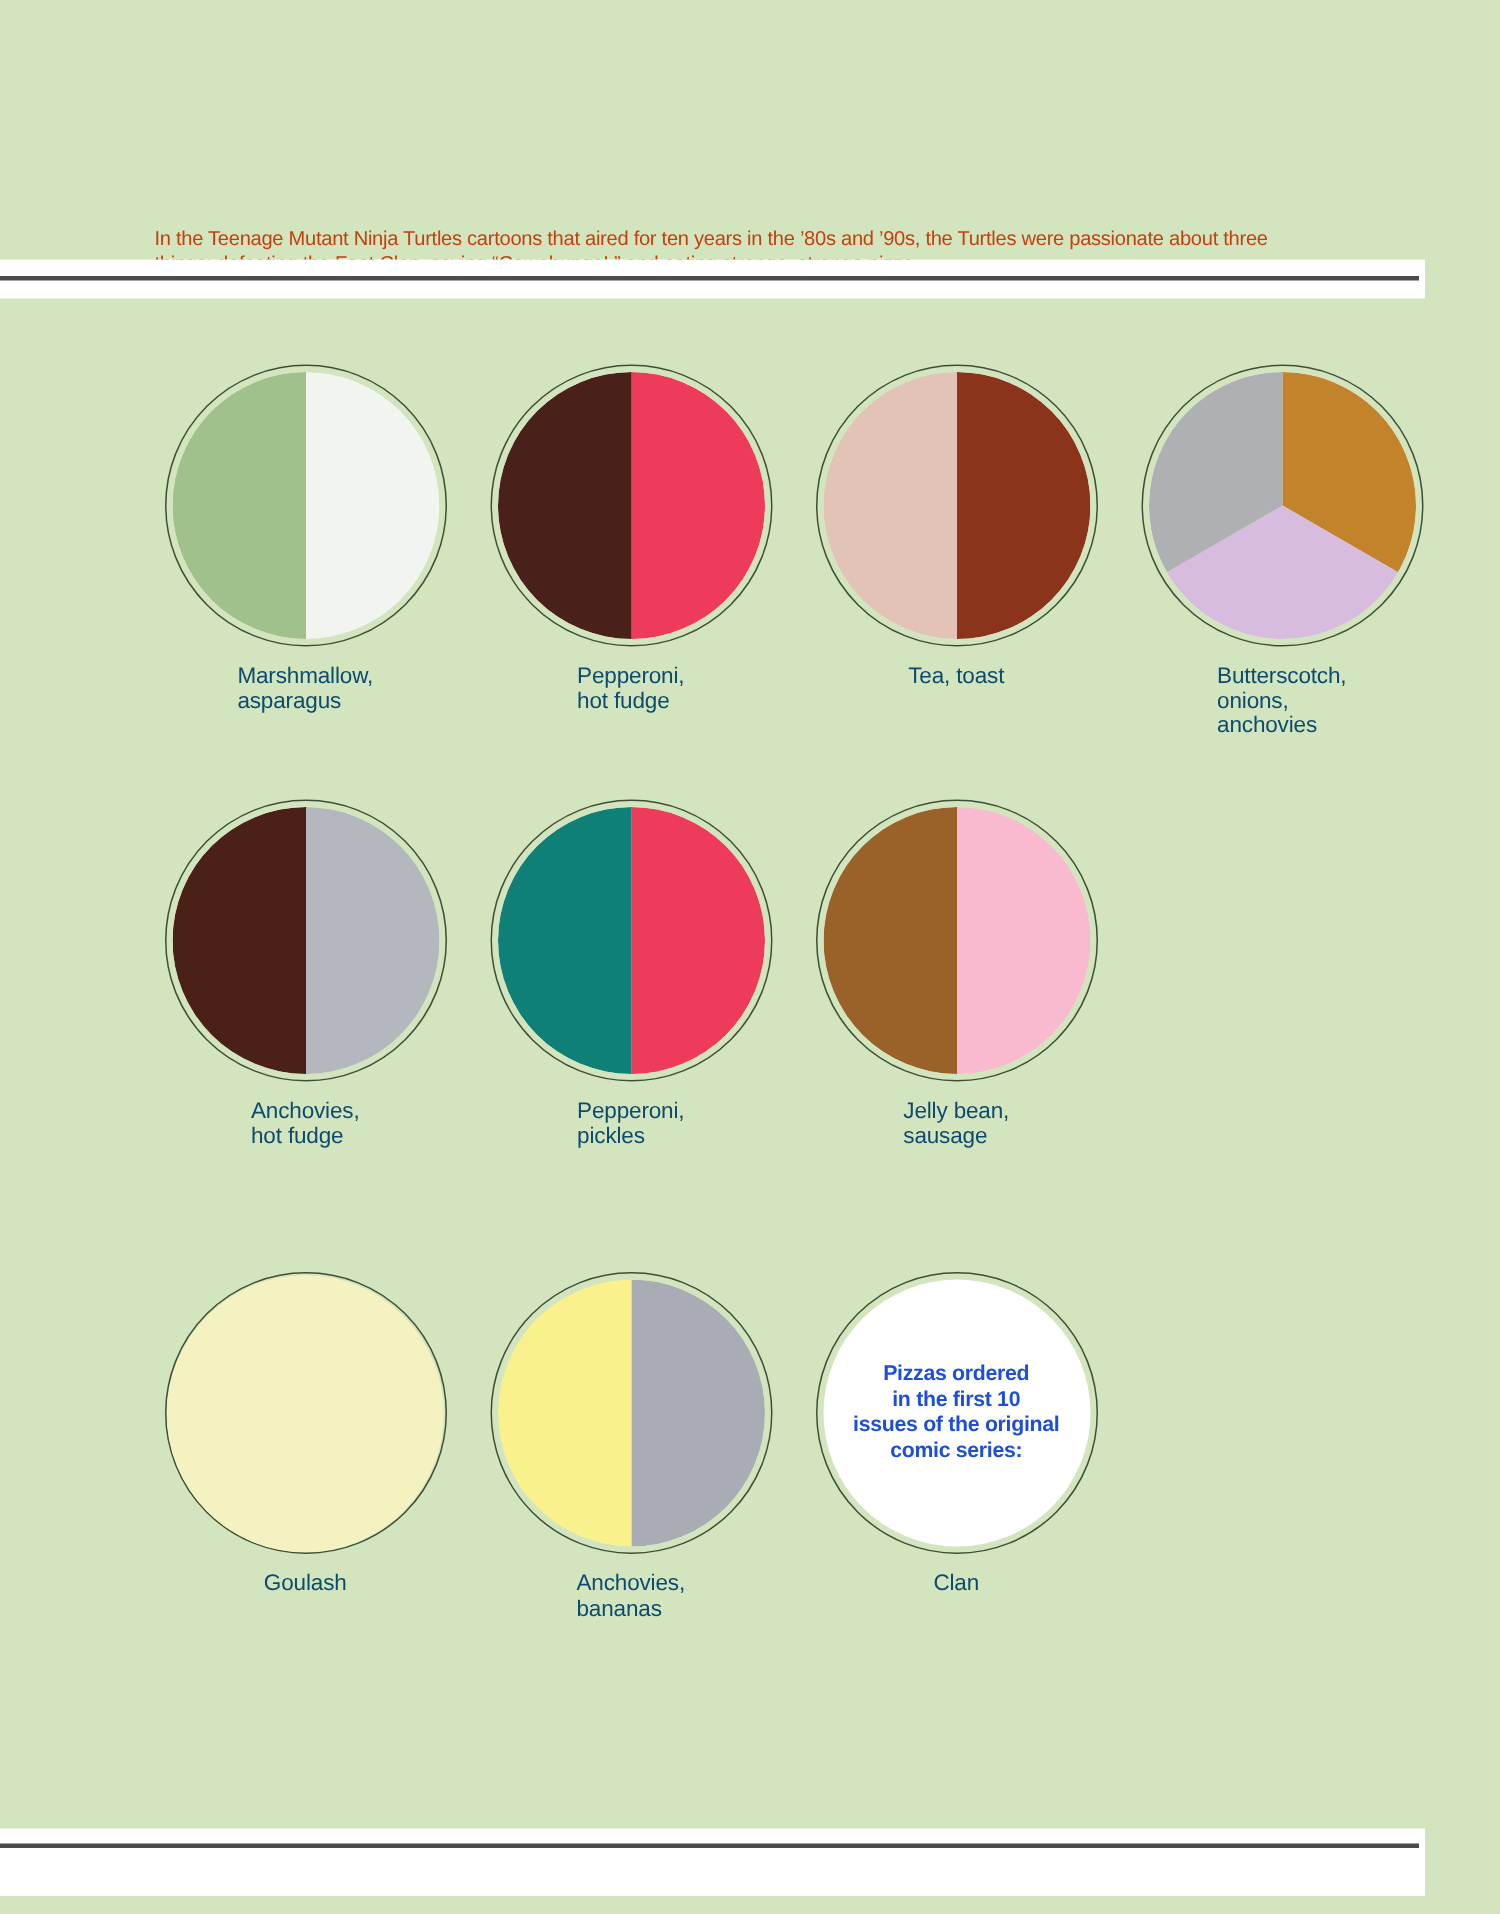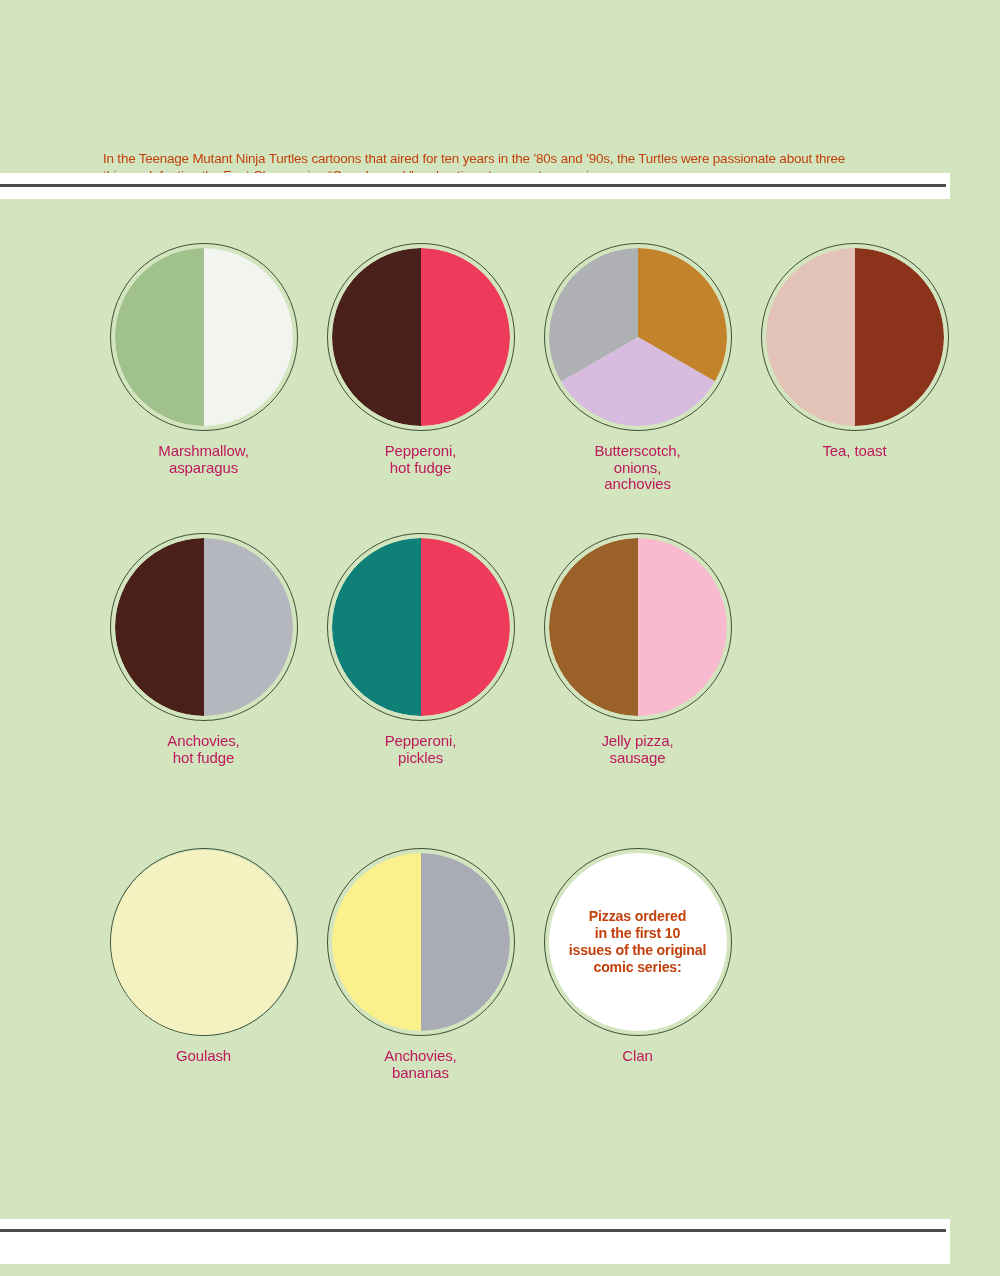--- a/index.html
+++ b/index.html
@@ -107,38 +107,38 @@
     top: 0;
     width: 100%;
     height: 100%;
   }
 
   
   .pie-caption {
     margin-top: 12px;
     font-size: 15px;
     line-height: 16.5px;
-    color: #be185d;
-    text-align: center;
+    color: #0c4a6e;
+    text-align: left;
     letter-spacing: -0.1px;
     white-space: pre-line;
   }
 
   
   .pie-outer.annotation .pie-inner {
     background: #ffffff;
     display: flex;
     align-items: center;
     justify-content: center;
   }
   #annotation-text {
     font-size: 14.2px;
     line-height: 16.8px;
     font-weight: bold;
-    color: #c2410c;
+    color: #1d4ed8;
     text-align: center;
     letter-spacing: -0.2px;
     white-space: pre-line;
     padding: 0 8px;
   }
 </style>
 </head>
 <body>
 
 <div id="intro-text">In the Teenage Mutant Ninja Turtles cartoons that aired for ten years in the ’80s and ’90s, the Turtles were passionate about three things: defeating the Foot Clan, saying “Cowabunga!,” and eating strange, strange pizza.</div>
@@ -170,41 +170,41 @@
             </svg>
           </div>
         </div>
         <div class="pie-caption">Pepperoni,
 hot fudge</div>
       </div>
       <div class="pie-cell">
         <div class="pie-outer">
           <div class="pie-inner">
             <svg class="slice" viewBox="0 0 100 100" preserveAspectRatio="none">
+              <path d="M 50 50 L 50.000 0.000 A 50 50 0 0 1 50.000 100.000 Z" fill="#8c331c"></path>
+              <path d="M 50 50 L 50.000 100.000 A 50 50 0 0 1 50.000 0.000 Z" fill="#e3c3b7"></path>
+            </svg>
+          </div>
+        </div>
+        <div class="pie-caption">Tea, toast</div>
+      </div>
+      <div class="pie-cell">
+        <div class="pie-outer">
+          <div class="pie-inner">
+            <svg class="slice" viewBox="0 0 100 100" preserveAspectRatio="none">
               <path d="M 50 50 L 50.000 0.000 A 50 50 0 0 1 93.301 75.000 Z" fill="#c3832a"></path>
               <path d="M 50 50 L 93.301 75.000 A 50 50 0 0 1 6.699 75.000 Z" fill="#d8bcdf"></path>
               <path d="M 50 50 L 6.699 75.000 A 50 50 0 0 1 50.000 0.000 Z" fill="#aeb0b3"></path>
             </svg>
           </div>
         </div>
         <div class="pie-caption">Butterscotch,
 onions,
 anchovies</div>
       </div>
-      <div class="pie-cell">
-        <div class="pie-outer">
-          <div class="pie-inner">
-            <svg class="slice" viewBox="0 0 100 100" preserveAspectRatio="none">
-              <path d="M 50 50 L 50.000 0.000 A 50 50 0 0 1 50.000 100.000 Z" fill="#8c331c"></path>
-              <path d="M 50 50 L 50.000 100.000 A 50 50 0 0 1 50.000 0.000 Z" fill="#e3c3b7"></path>
-            </svg>
-          </div>
-        </div>
-        <div class="pie-caption">Tea, toast</div>
-      </div>
     </div>
   <div class="pie-row">
       <div class="pie-cell">
         <div class="pie-outer">
           <div class="pie-inner">
             <svg class="slice" viewBox="0 0 100 100" preserveAspectRatio="none">
               <path d="M 50 50 L 50.000 0.000 A 50 50 0 0 1 50.000 100.000 Z" fill="#b5b7be"></path>
               <path d="M 50 50 L 50.000 100.000 A 50 50 0 0 1 50.000 0.000 Z" fill="#4a2019"></path>
             </svg>
           </div>
@@ -226,21 +226,21 @@
       </div>
       <div class="pie-cell">
         <div class="pie-outer">
           <div class="pie-inner">
             <svg class="slice" viewBox="0 0 100 100" preserveAspectRatio="none">
               <path d="M 50 50 L 50.000 0.000 A 50 50 0 0 1 50.000 100.000 Z" fill="#f9bad0"></path>
               <path d="M 50 50 L 50.000 100.000 A 50 50 0 0 1 50.000 0.000 Z" fill="#9a6228"></path>
             </svg>
           </div>
         </div>
-        <div class="pie-caption">Jelly pizza,
+        <div class="pie-caption">Jelly bean,
 sausage</div>
       </div>
     </div>
   <div class="pie-row">
       <div class="pie-cell">
         <div class="pie-outer nogap">
           <div class="pie-inner">
             <svg class="slice" viewBox="0 0 100 100" preserveAspectRatio="none">
               <circle cx="50" cy="50" r="50" fill="#f5f2c2"></circle>
             </svg>

